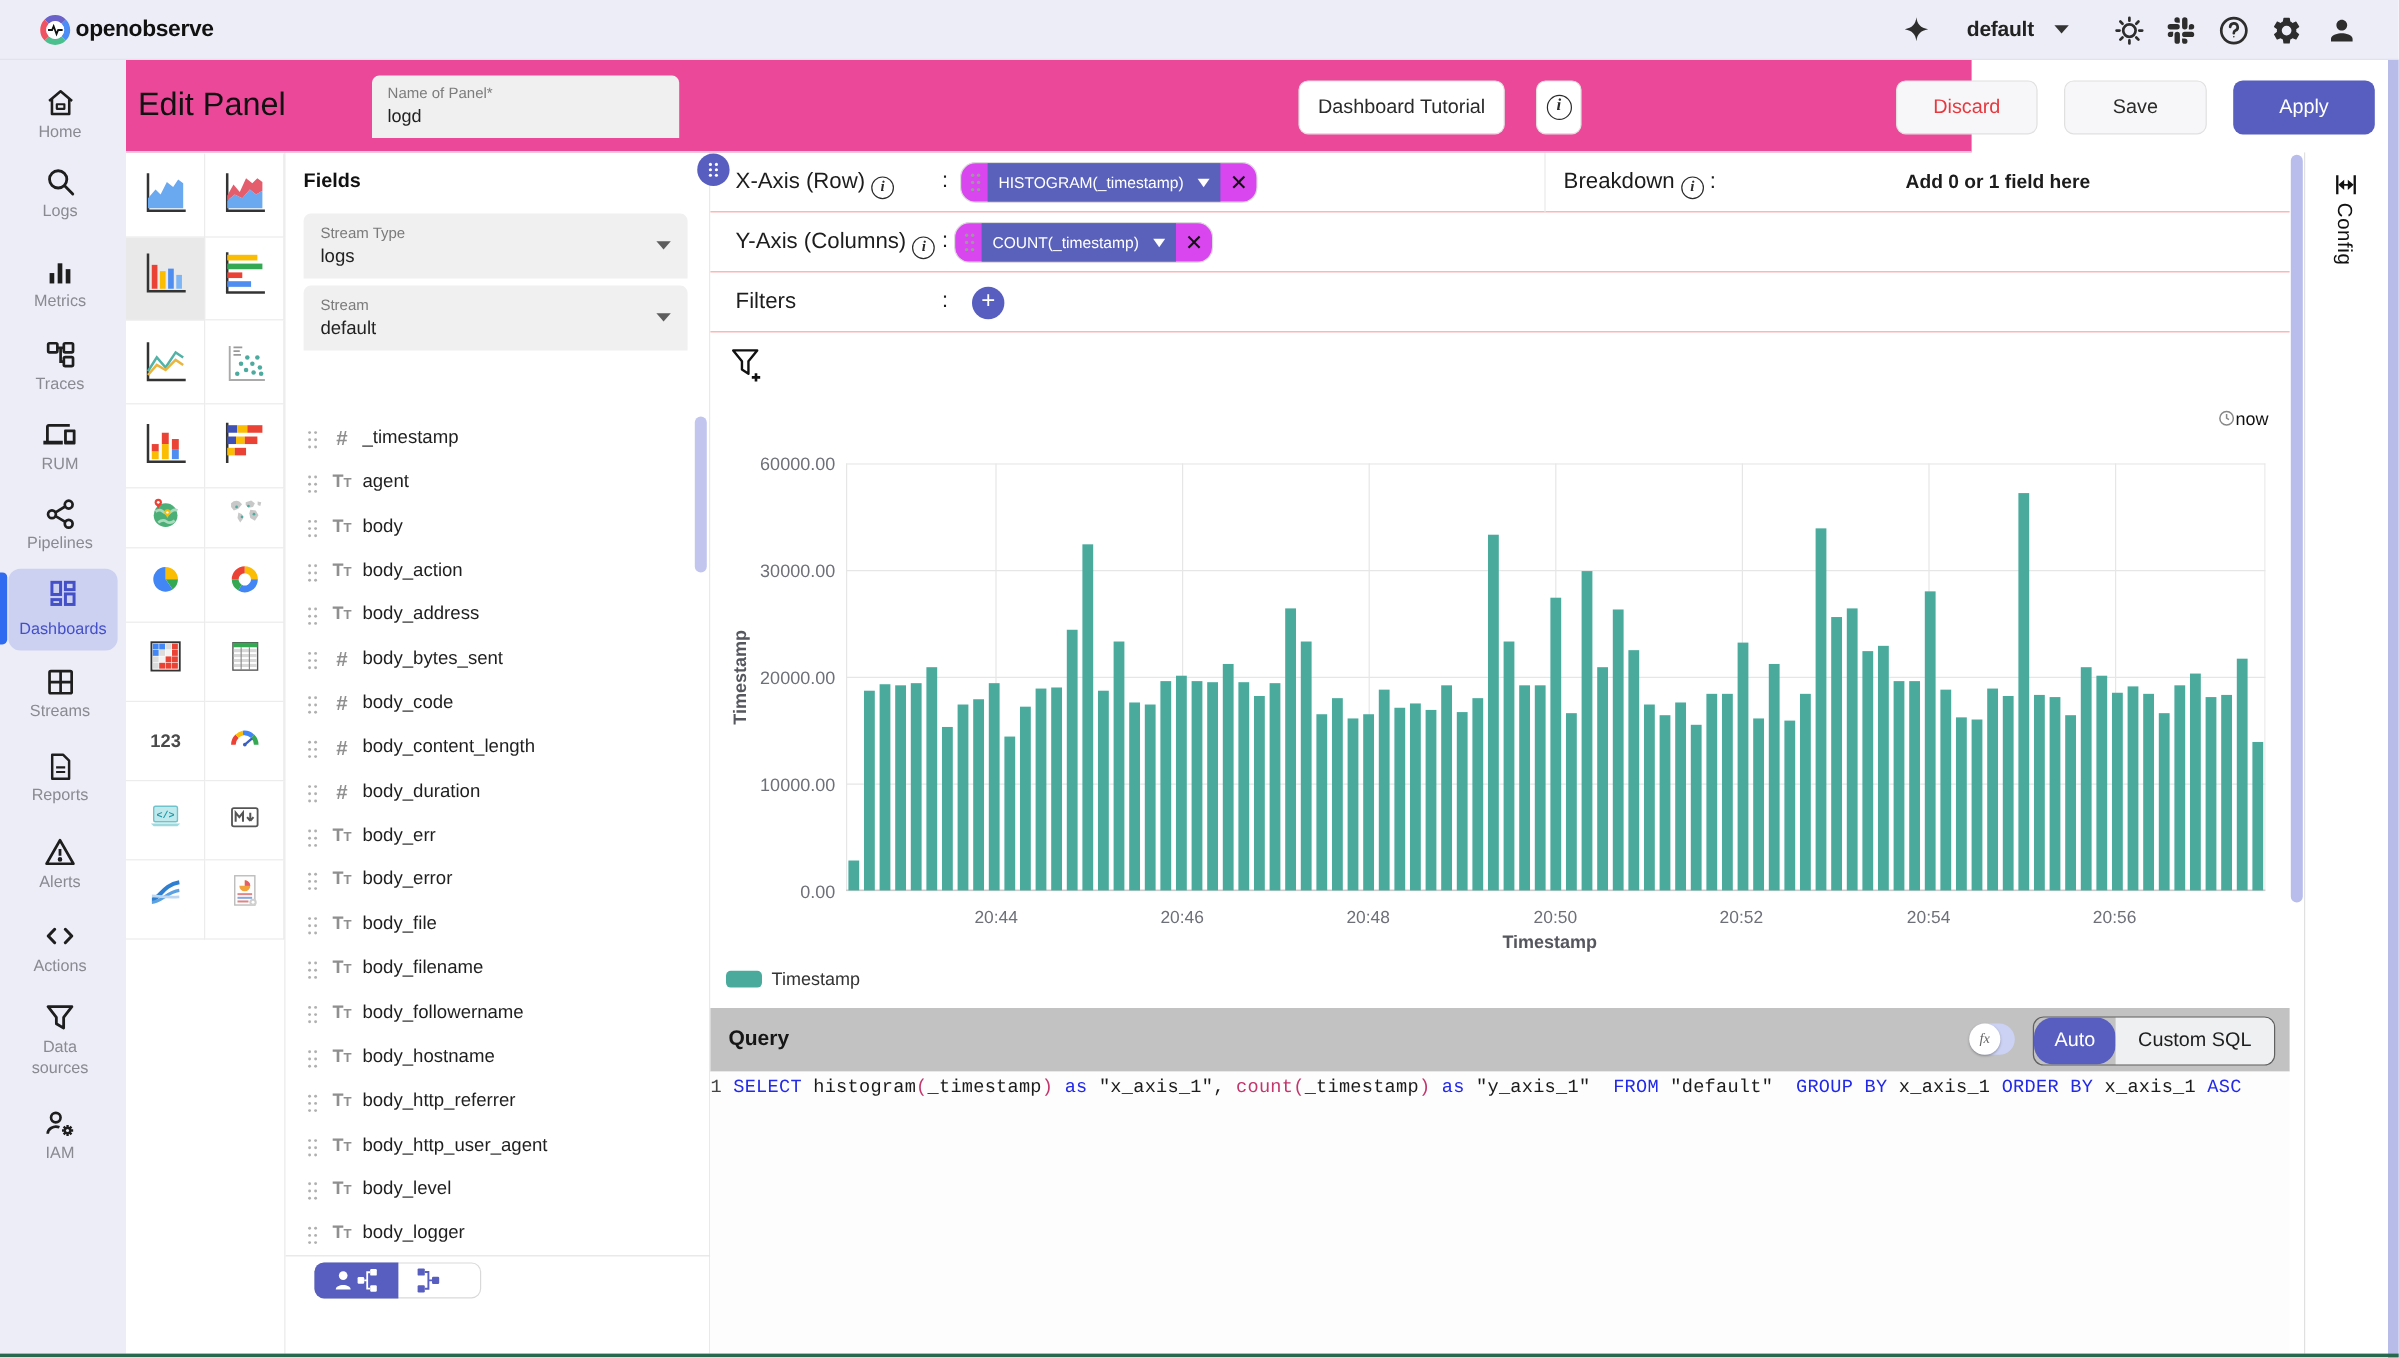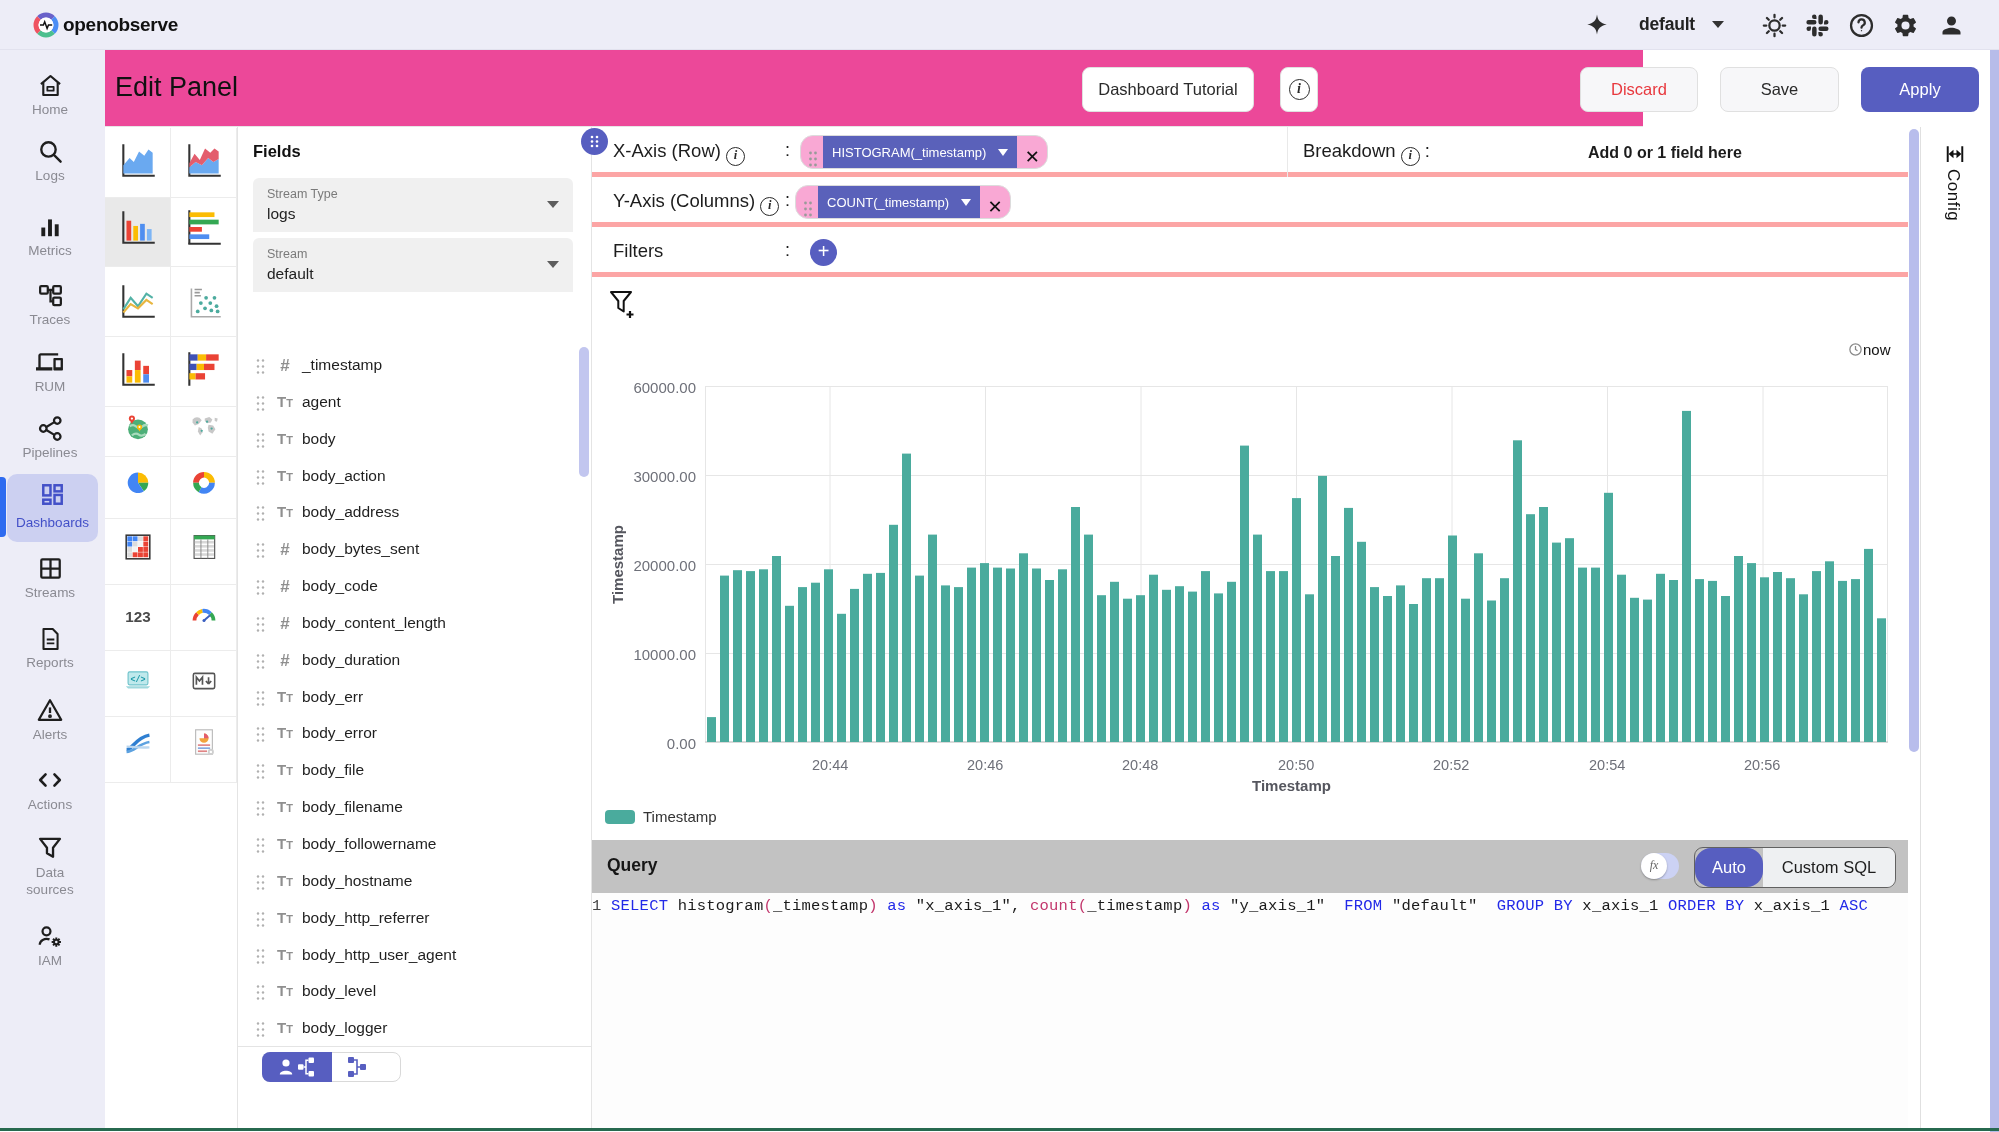--- a/index.html
+++ b/index.html
@@ -42,24 +42,24 @@
 .frow { position:absolute; left:0; width:335px; height:37px; }
 .frow .dots { position:absolute; left:17px; top:10px; }
 .frow .ticon { position:absolute; left:36px; top:8px; width:22px; text-align:center; color:#8f8f8f; font-weight:700; }
 .frow .fname { position:absolute; left:64px; top:8px; font-size:15.5px; color:#1f1f1f; }
 #fscroll { position:absolute; left:341px; top:220px; width:10px; height:130px; background:#c2c6ef; border-radius:5px; }
 #ftoggle { position:absolute; left:24px; top:925px; width:139px; height:30px; border:1px solid #d9d9d9; border-radius:8px; }
 #ftoggle .t1 { position:absolute; left:-1px; top:-1px; width:70px; height:30px; background:#575ec0; border-radius:8px 0 0 8px; display:flex; align-items:center; justify-content:center; }
 #ftoggle .t2 { position:absolute; left:80px; top:2px; }
 
 #main { position:absolute; left:592px; top:127px; width:1316px; height:1001px; background:#fff; }
-.axrow { position:absolute; left:0; width:1316px; border-bottom:5px solid #fca5a5; }
+.axrow { position:absolute; left:0; width:1316px; border-bottom:1px solid #fca5a5; }
 .axlab { position:absolute; left:21px; top:13px; font-size:18.5px; color:#1d1d1d; }
 .colon { position:absolute; left:193px; top:13px; font-size:18px; color:#1d1d1d; }
-.chip { position:absolute; top:8px; height:34px; background:#f9a8d4; border:1px solid #dcdcdc; border-radius:13px; display:flex; align-items:flex-end; }
+.chip { position:absolute; top:8px; height:34px; background:#d946ef; border:1px solid #dcdcdc; border-radius:13px; display:flex; align-items:center; }
 .chip .cdots { margin:0 4px 0 6px; }
 .chip .cbody { height:32px; background:#5a61ba; color:#fff; font-size:13px; display:flex; align-items:center; padding:0 9px; }
 .chip .x { width:30px; text-align:center; font-size:18px; color:#111; font-weight:400; }
 .infoi { display:inline-block; width:19px; height:19px; border:1.8px solid #2a2a2a; border-radius:50%; text-align:center; font-size:12.5px; line-height:15.5px; font-weight:700; color:#2a2a2a; vertical-align:-2px; font-family:"Liberation Serif",serif; font-style:italic; }
 #dragcircle { position:absolute; left:-11px; top:1px; width:27px; height:27px; border-radius:50%; background:#575ec0; z-index:6; }
 
 #chartzone { position:absolute; left:0; top:150px; width:1316px; height:566px; }
 .ylab { position:absolute; right:1212px; font-size:15px; color:#6e7079; }
 .xlab { position:absolute; top:480px; font-size:14.5px; color:#6e7079; }
 #yaxname { position:absolute; left:-17px; top:279px; width:84px; text-align:center; font-size:15px; font-weight:700; color:#55565e; transform:rotate(-90deg); }
@@ -227,20 +227,24 @@
         </g>
         <circle cx="17.4" cy="17.2" r="2.7" fill="#1e1e1e" stroke="none"></circle>
         <circle cx="17.4" cy="17.2" r="1.1" fill="#ededf7" stroke="none"></circle>
       </svg>
     <div class="navlbl">IAM</div>
   </div>
 </div>
 
 <div id="phead">
   <div id="ptitle">Edit Panel</div>
+  <div id="namebox">
+      <div class="lab">Name of Panel*</div>
+      <div class="val">logd</div>
+    </div>
   <div class="hbtn" style="left:977px; width:172px;">Dashboard Tutorial</div>
   <div class="hbtn" style="left:1175px; width:38px;">
       <span class="infoi" style="width:21px;height:21px;line-height:18px;font-size:14px;">i</span>
     </div>
   <div class="hbtn" style="left:1475px; width:118px; background:#f7f7f9; color:#e8383e;">Discard</div>
   <div class="hbtn" style="left:1615px; width:119px; background:#f7f7f9;">Save</div>
   <div class="hbtn" style="left:1756px; width:118px; background:#575ec0; border:none; color:#fff;">Apply</div>
 </div>
 
 <div id="ctypes">

